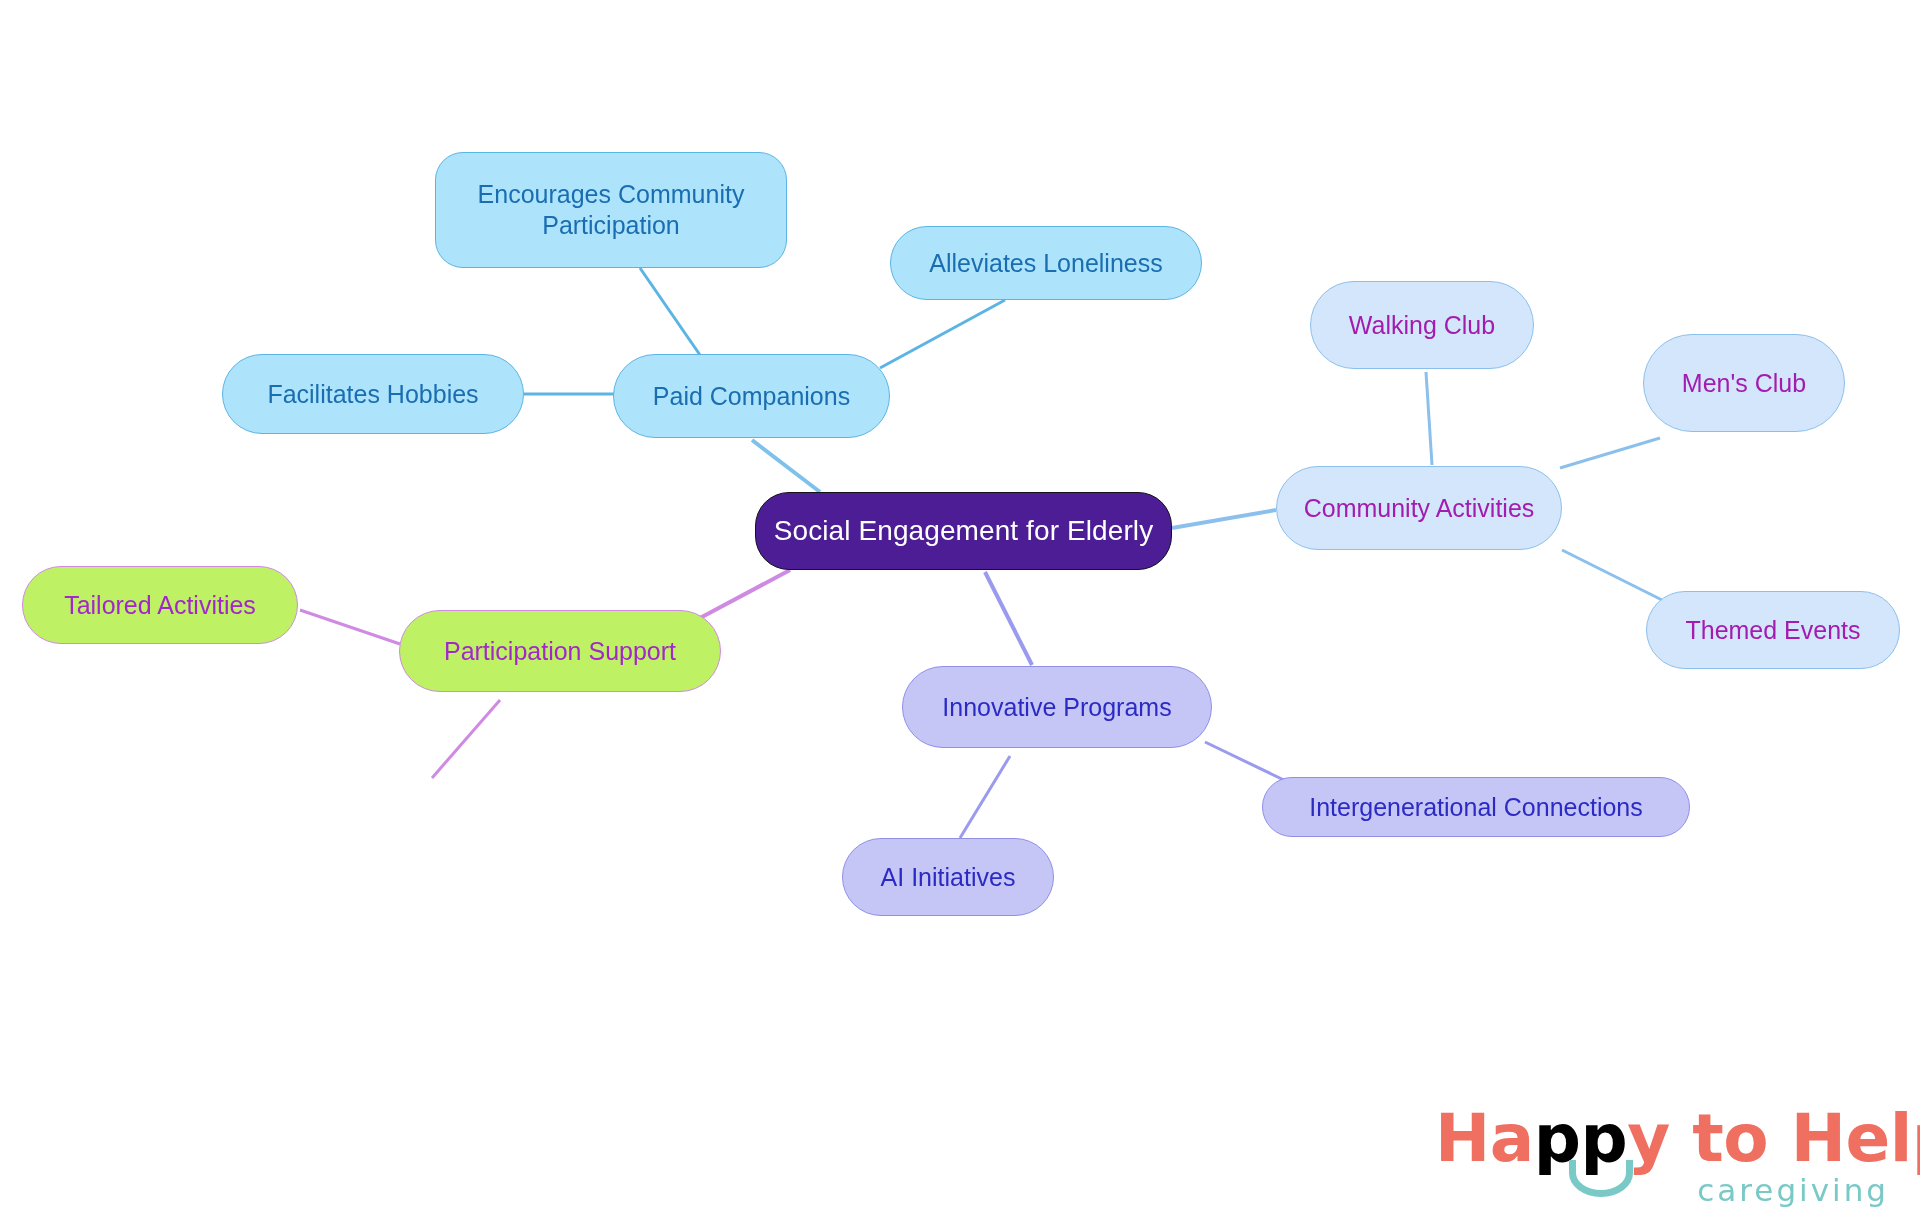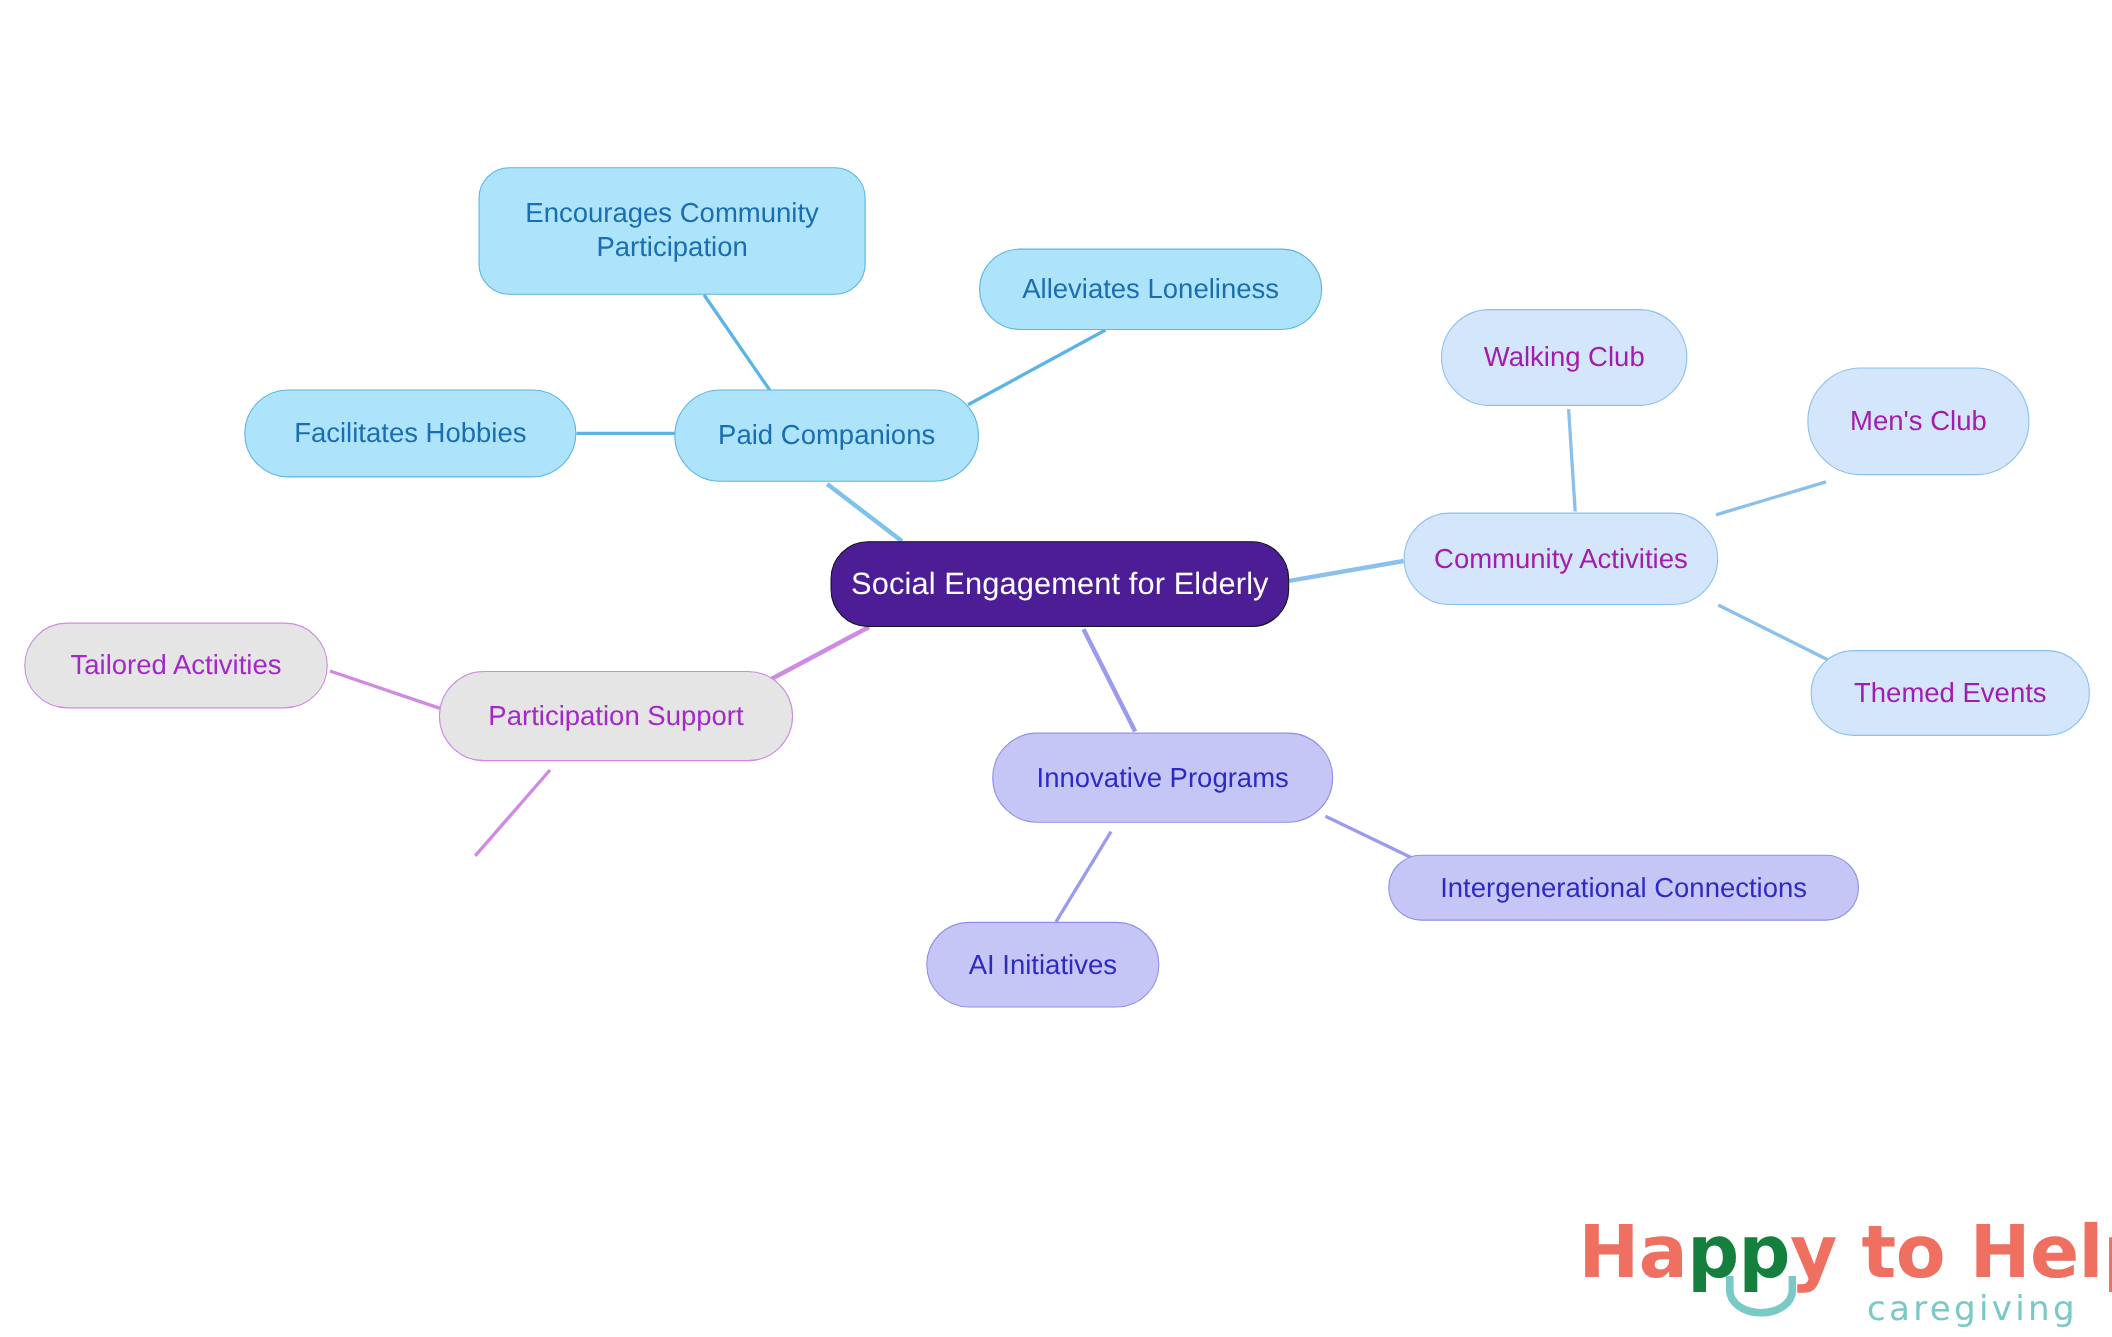--- a/index.html
+++ b/index.html
@@ -55,21 +55,21 @@
     color: #a21caf;
     font-size: 25px;
   }
   .node.violet {
     background: #c6c6f6;
     border: 1.6px solid #8f8fe8;
     color: #2b2bc4;
     font-size: 25px;
   }
   .node.orchid {
-    background: #e5e5e5;
+    background: #bef264;
     border: 1.6px solid #cf8ae2;
     color: #a327c9;
     font-size: 25px;
   }
   .node.orchid-lt {
     background: #e9c8f8;
     border: 1.6px solid #c98ae6;
     color: #9b35cd;
     font-size: 25px;
   }
@@ -86,21 +86,21 @@
     position: absolute;
     left: 0;
     top: 0;
     font-size: 66px;
     font-weight: bold;
     letter-spacing: -0.5px;
     white-space: nowrap;
     font-family: "DejaVu Sans", sans-serif;
   }
   #logo .c-coral { color: #ef6f61; }
-  #logo .c-teal  { color: #15803d; }
+  #logo .c-teal  { color: #000000; }
   #logo .tagline {
     position: absolute;
     right: 6px;
     top: 72px;
     font-size: 31px;
     letter-spacing: 3px;
     color: #79c9c6;
     font-family: "DejaVu Sans", sans-serif;
   }
   #logo .smile {

